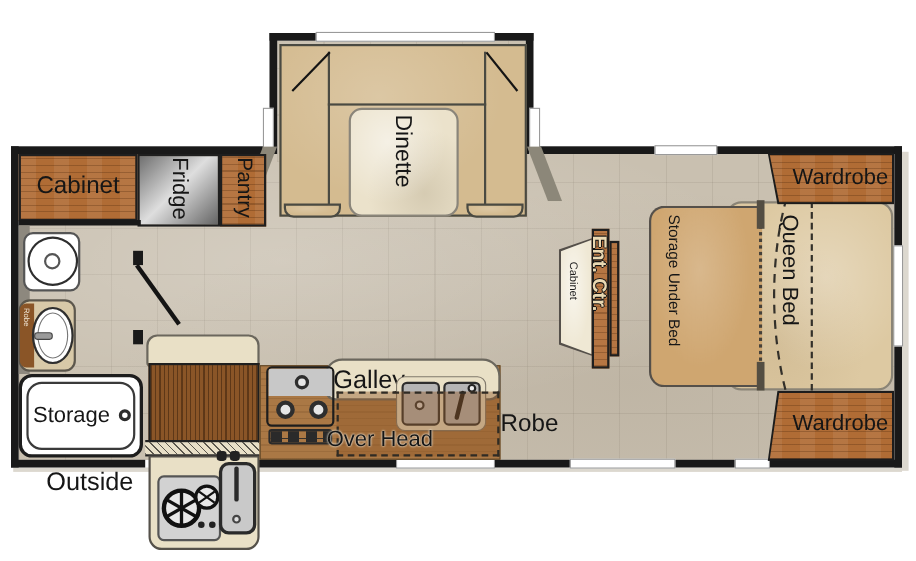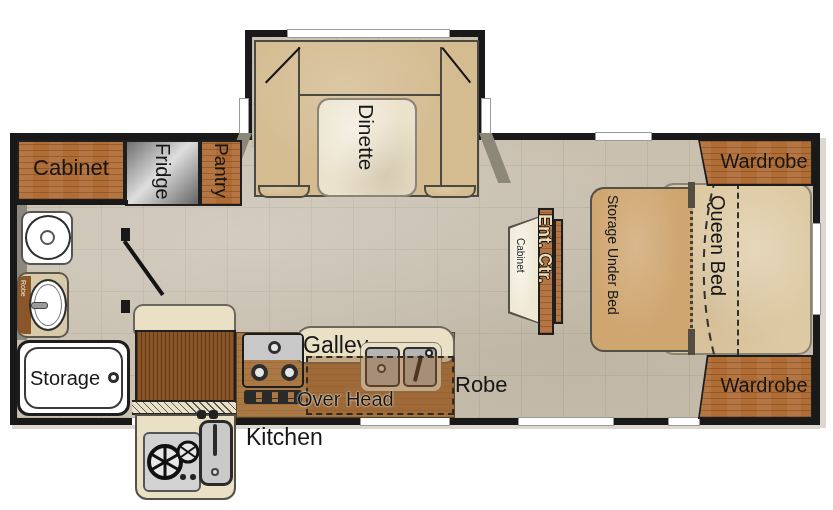--- a/index.html
+++ b/index.html
@@ -134,21 +134,21 @@
     <line x1="36" y1="13" x2="50" y2="23" stroke="#111" stroke-width="2"></line>
     <line x1="36" y1="23" x2="50" y2="13" stroke="#111" stroke-width="2"></line>
     <circle cx="38" cy="43" r="3" fill="#222"></circle>
     <circle cx="48" cy="43" r="3" fill="#222"></circle>
   </svg>
   <div class="abs" style="left:197px;top:410px;width:9px;height:9px;background:#222;border-radius:3px;"></div>
   <div class="abs" style="left:209px;top:410px;width:9px;height:9px;background:#222;border-radius:3px;"></div>
   <div class="abs" style="left:199px;top:420px;width:34px;height:66px;background:#c9c9c9;border:3px solid #2a2a2a;border-radius:9px;box-sizing:border-box;"></div>
   <div class="abs" style="left:213px;top:424px;width:4px;height:32px;background:#2a2a2a;border-radius:2px;"></div>
   <div class="abs" style="left:211px;top:468px;width:8px;height:8px;border:2px solid #444;border-radius:50%;box-sizing:border-box;background:#e0e0e0;"></div>
-  <div class="abs lbl" style="left:246px;top:424px;font-size:23px;">Kitchen</div>
+  <div class="abs lbl" style="left:42px;top:424px;font-size:23px;">Outside</div>
 
   <div class="abs" style="left:236px;top:332px;width:219px;height:86px;background:var(--counter);border:1px solid #5a4426;box-sizing:border-box;
        background-image:repeating-linear-gradient(0deg, rgba(60,30,5,.12) 0 1px, transparent 1px 6px);"></div>
   <div class="abs" style="left:295px;top:326px;width:160px;height:38px;background:var(--cream);border:2px solid #6b675d;border-radius:16px 16px 10px 10px;box-sizing:border-box;"></div>
 
   <div class="abs" style="left:242px;top:333px;width:62px;height:55px;border:2px solid #1d1d1d;border-radius:5px;box-sizing:border-box;overflow:hidden;">
     <div style="position:absolute;left:0;top:0;width:100%;height:25px;background:#c8c8c8;"></div>
     <div class="ring" style="position:absolute;left:24px;top:6px;width:13px;height:13px;border-width:3px;"></div>
     <div class="ring" style="position:absolute;left:7px;top:29px;width:17px;height:17px;border-width:4px;"></div>
     <div class="ring" style="position:absolute;left:37px;top:29px;width:17px;height:17px;border-width:4px;"></div>

